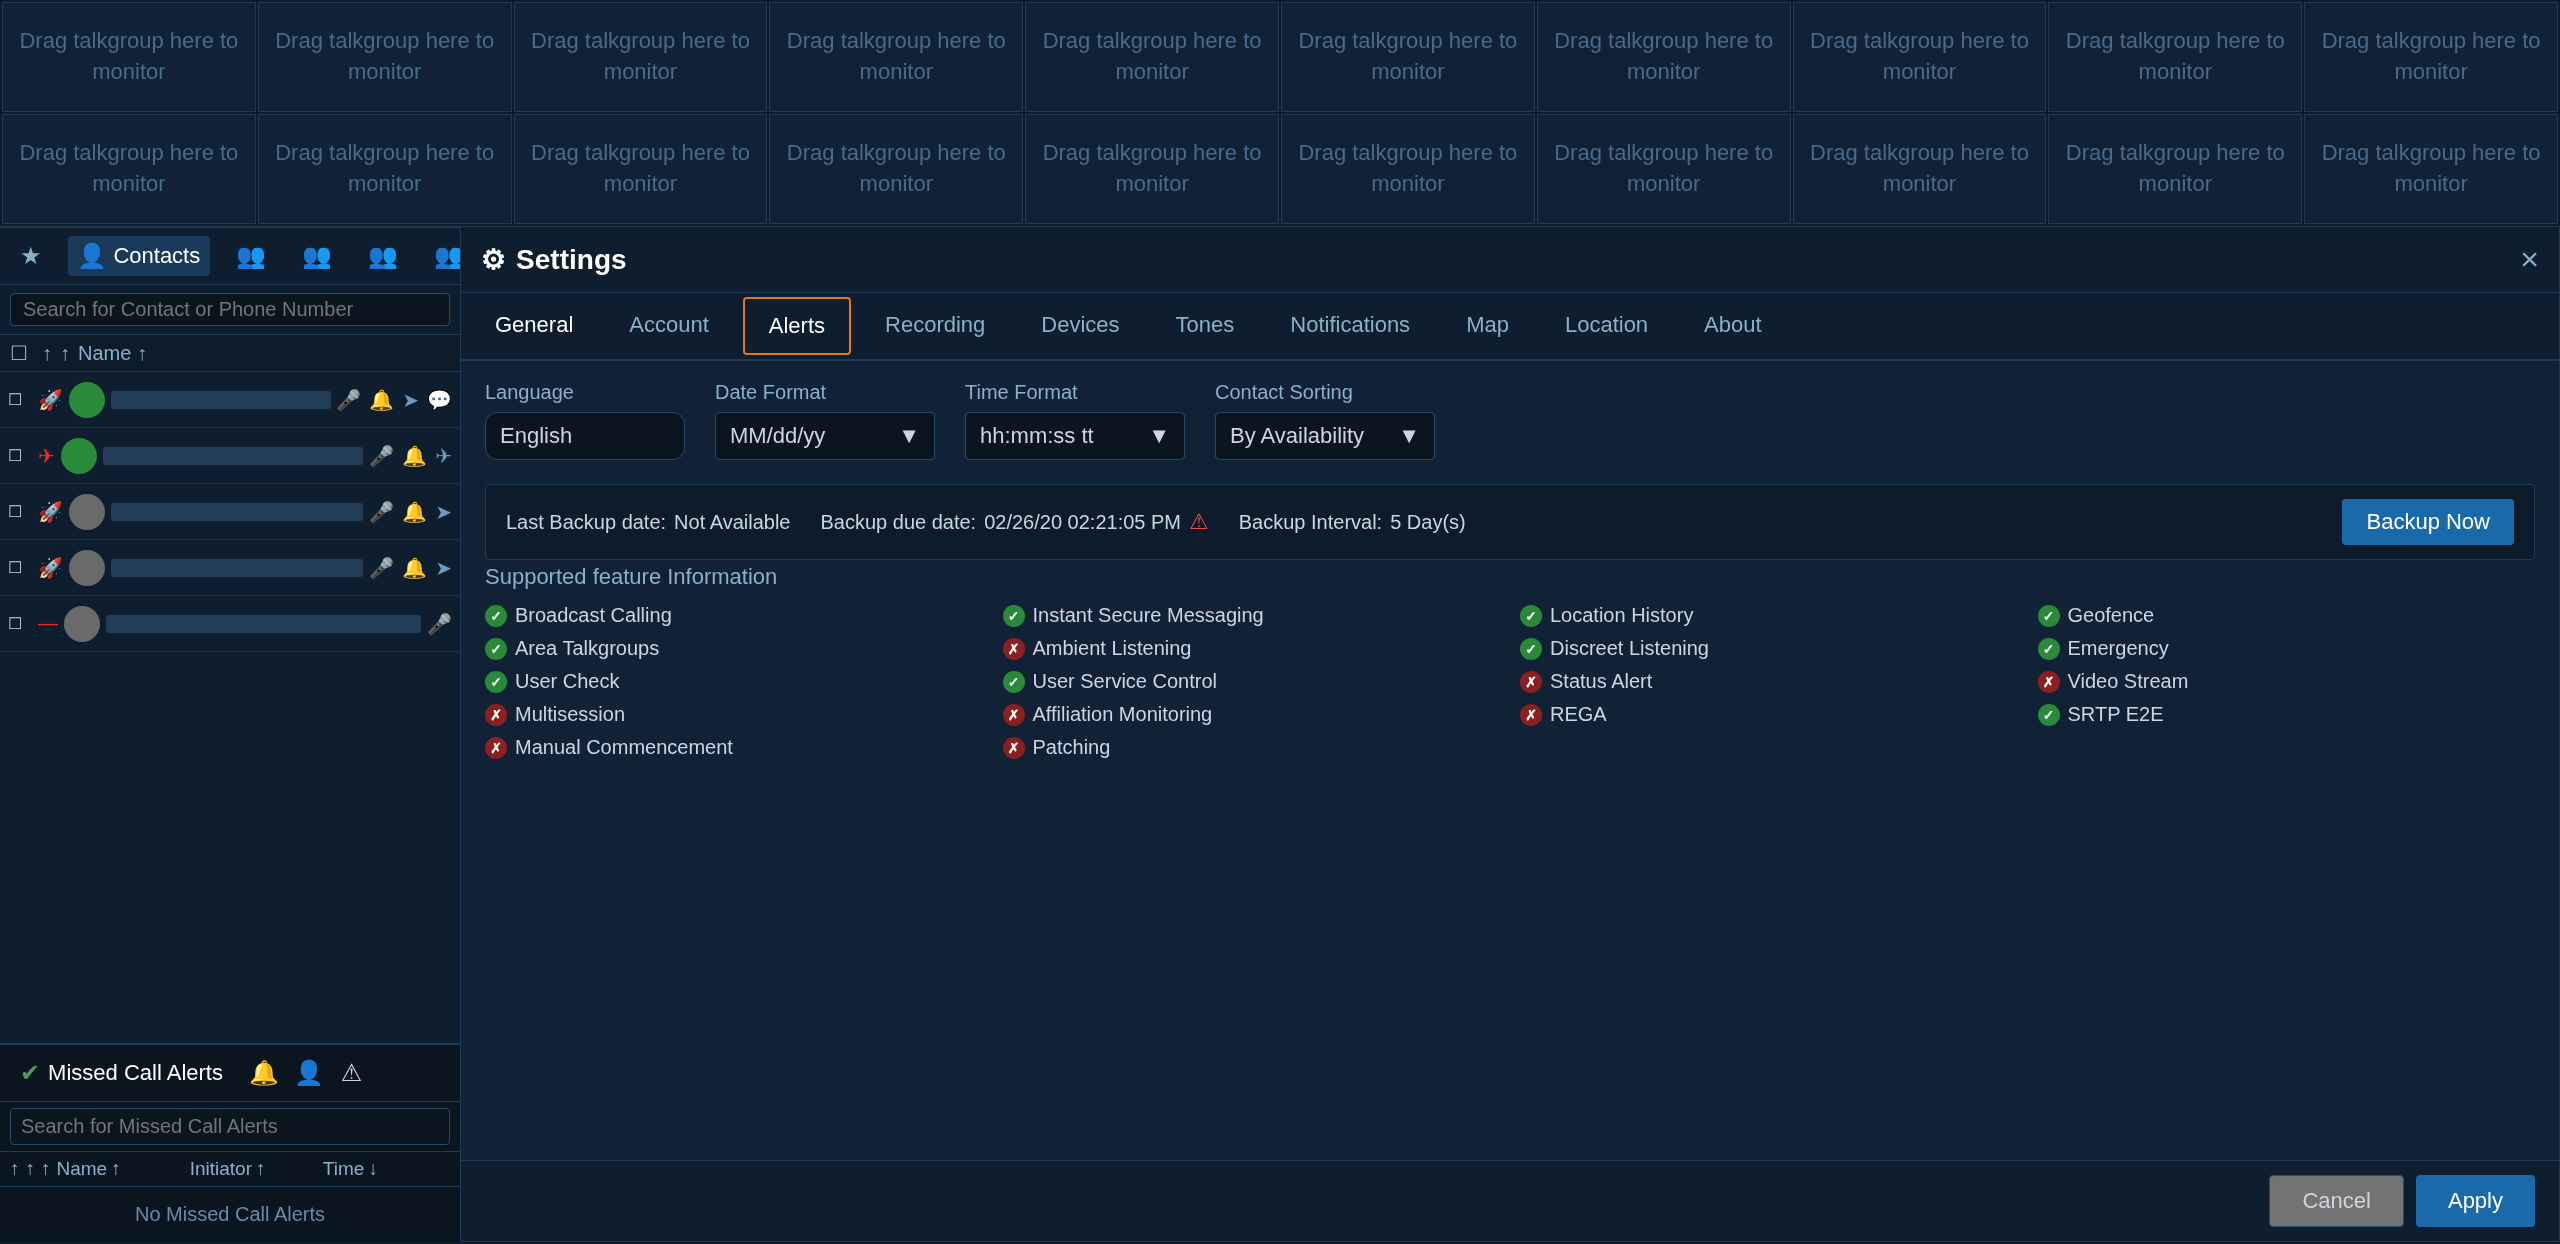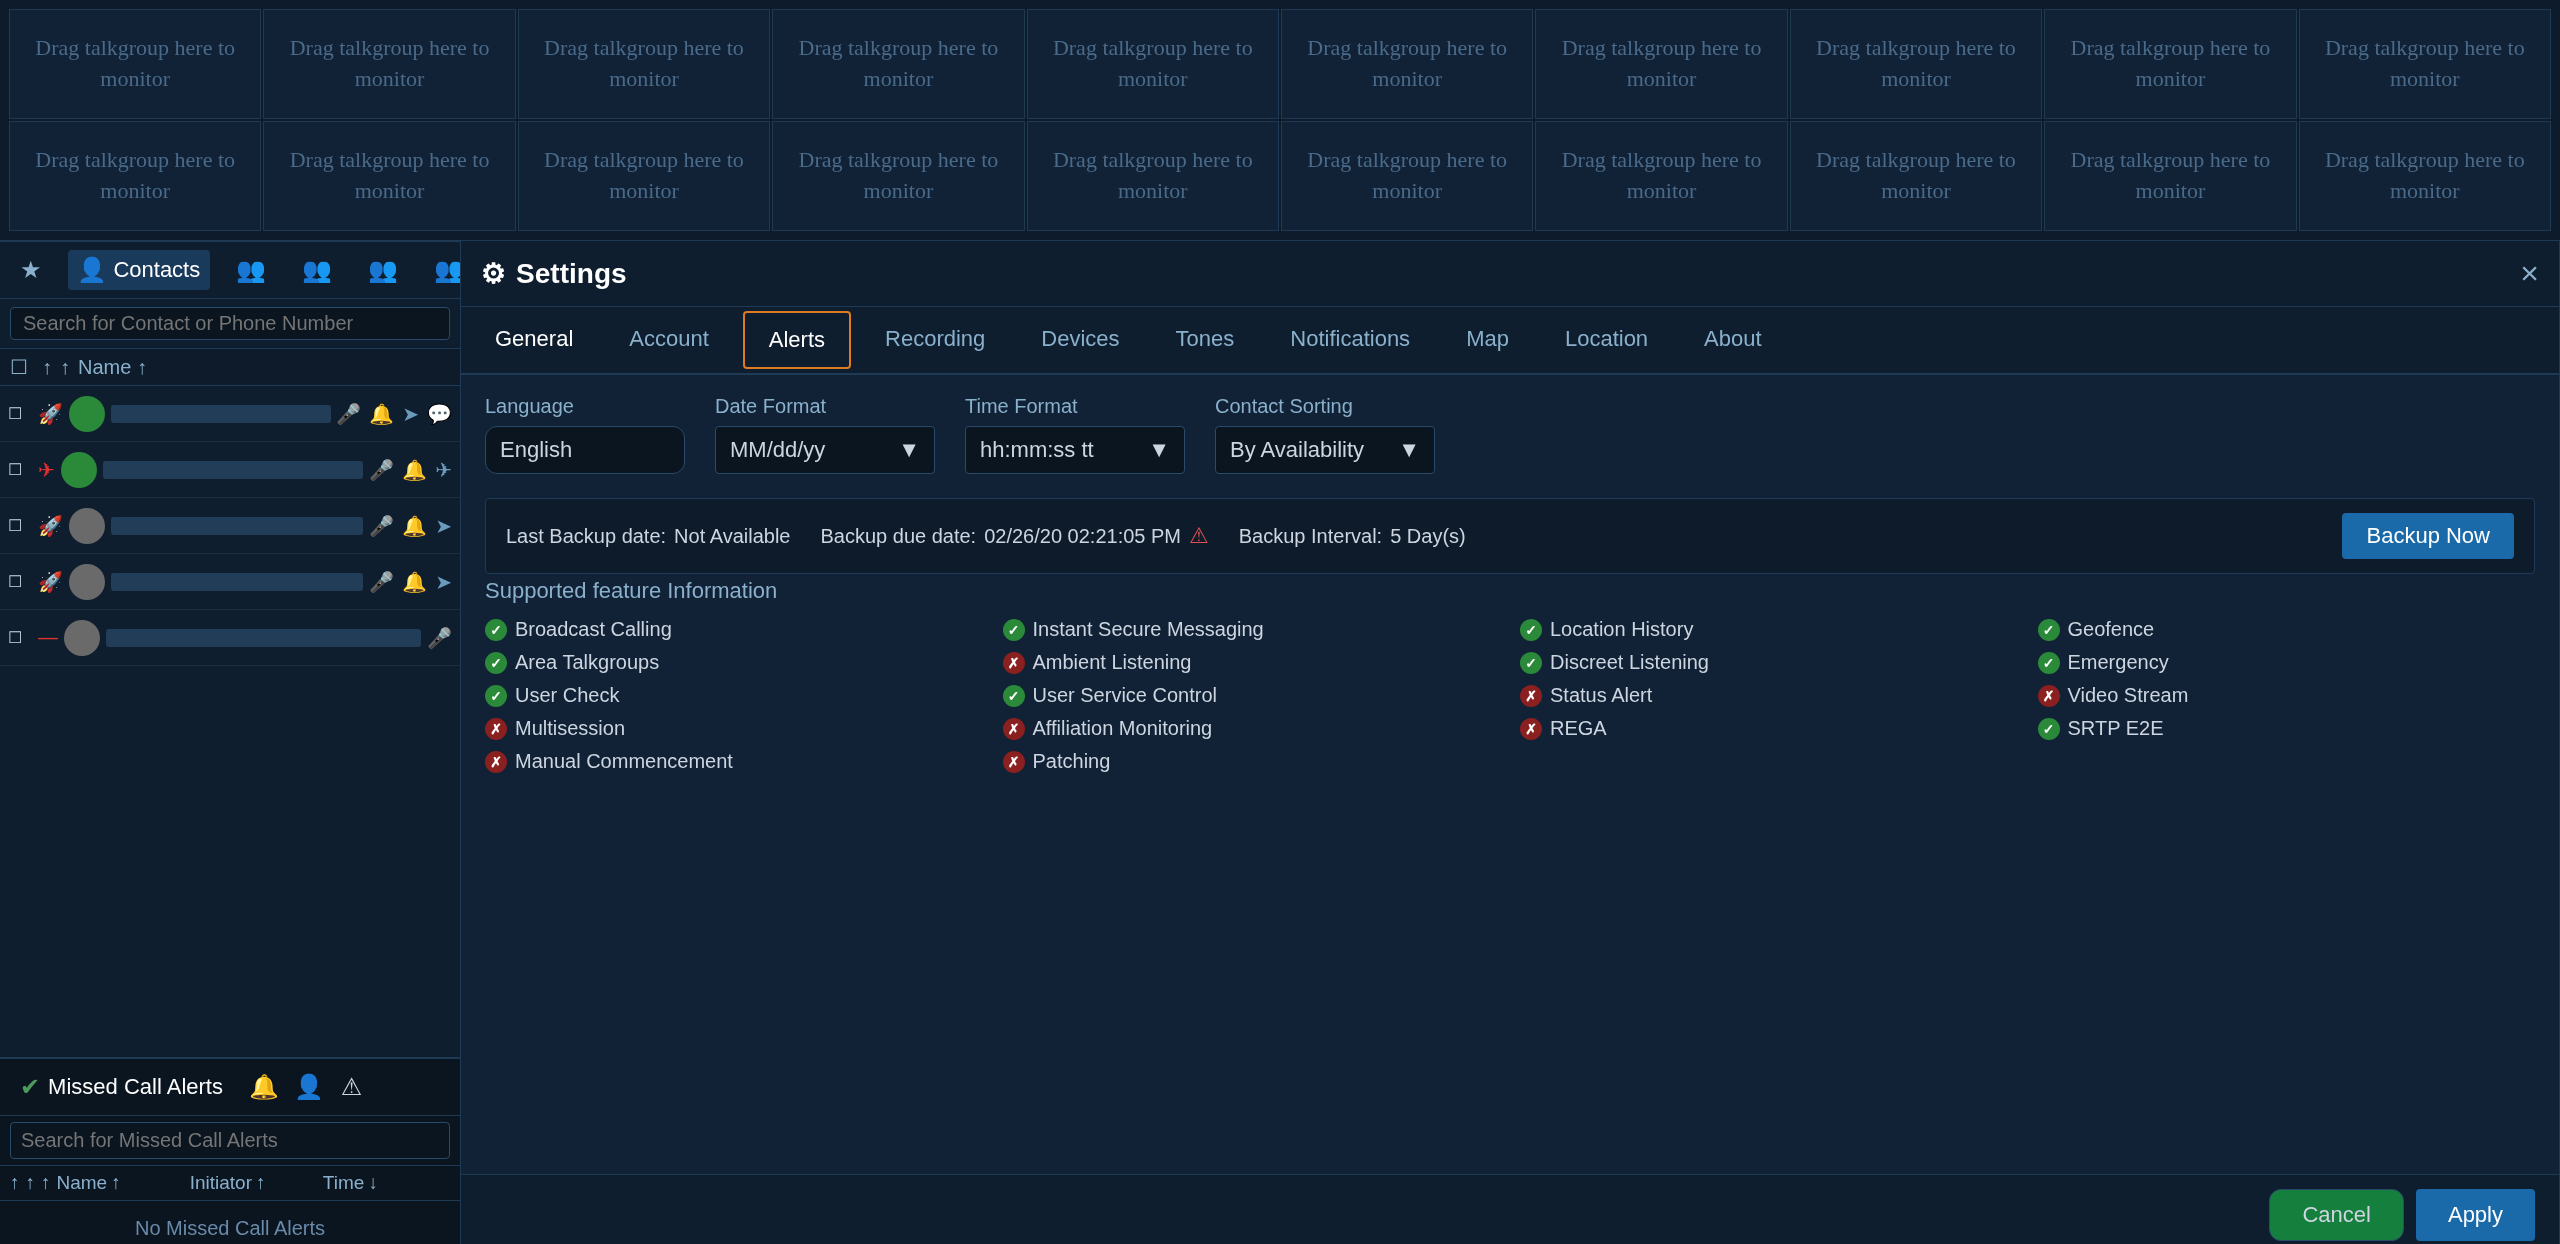--- a/index.html
+++ b/index.html
@@ -13,23 +13,22 @@
       position: relative;
     }
 
     
     .monitor-grid {
       display: grid;
       grid-template-columns: repeat(10, 1fr);
       grid-template-rows: repeat(2, 110px);
       gap: 2px;
       background: #0d1b2a;
-      padding: 9px;
+      padding: 2px;
       width: 100%;
-      font-family: Liberation Serif, serif;
     }
     .monitor-cell {
       background: #112236;
       border: 1px solid #1e3a55;
       display: flex;
       align-items: center;
       justify-content: center;
       text-align: center;
       color: #4a6a8a;
       font-size: 22px;
@@ -364,25 +363,25 @@
     
     .modal-footer {
       display: flex;
       justify-content: flex-end;
       gap: 12px;
       padding: 14px 24px;
       background: #0f1e2e;
       border-top: 1px solid #1e3a55;
     }
     .btn-cancel {
-      background: #15803d;
+      background: #737373;
       color: #cdd6e0;
       border: 1px solid #2a4a6a;
       padding: 12px 32px;
-      border-radius: 12px;
+      border-radius: 4px;
       font-size: 22px;
       cursor: pointer;
     }
     .btn-apply {
       background: #1a6aaa;
       color: #fff;
       border: none;
       padding: 12px 32px;
       border-radius: 4px;
       font-size: 22px;

